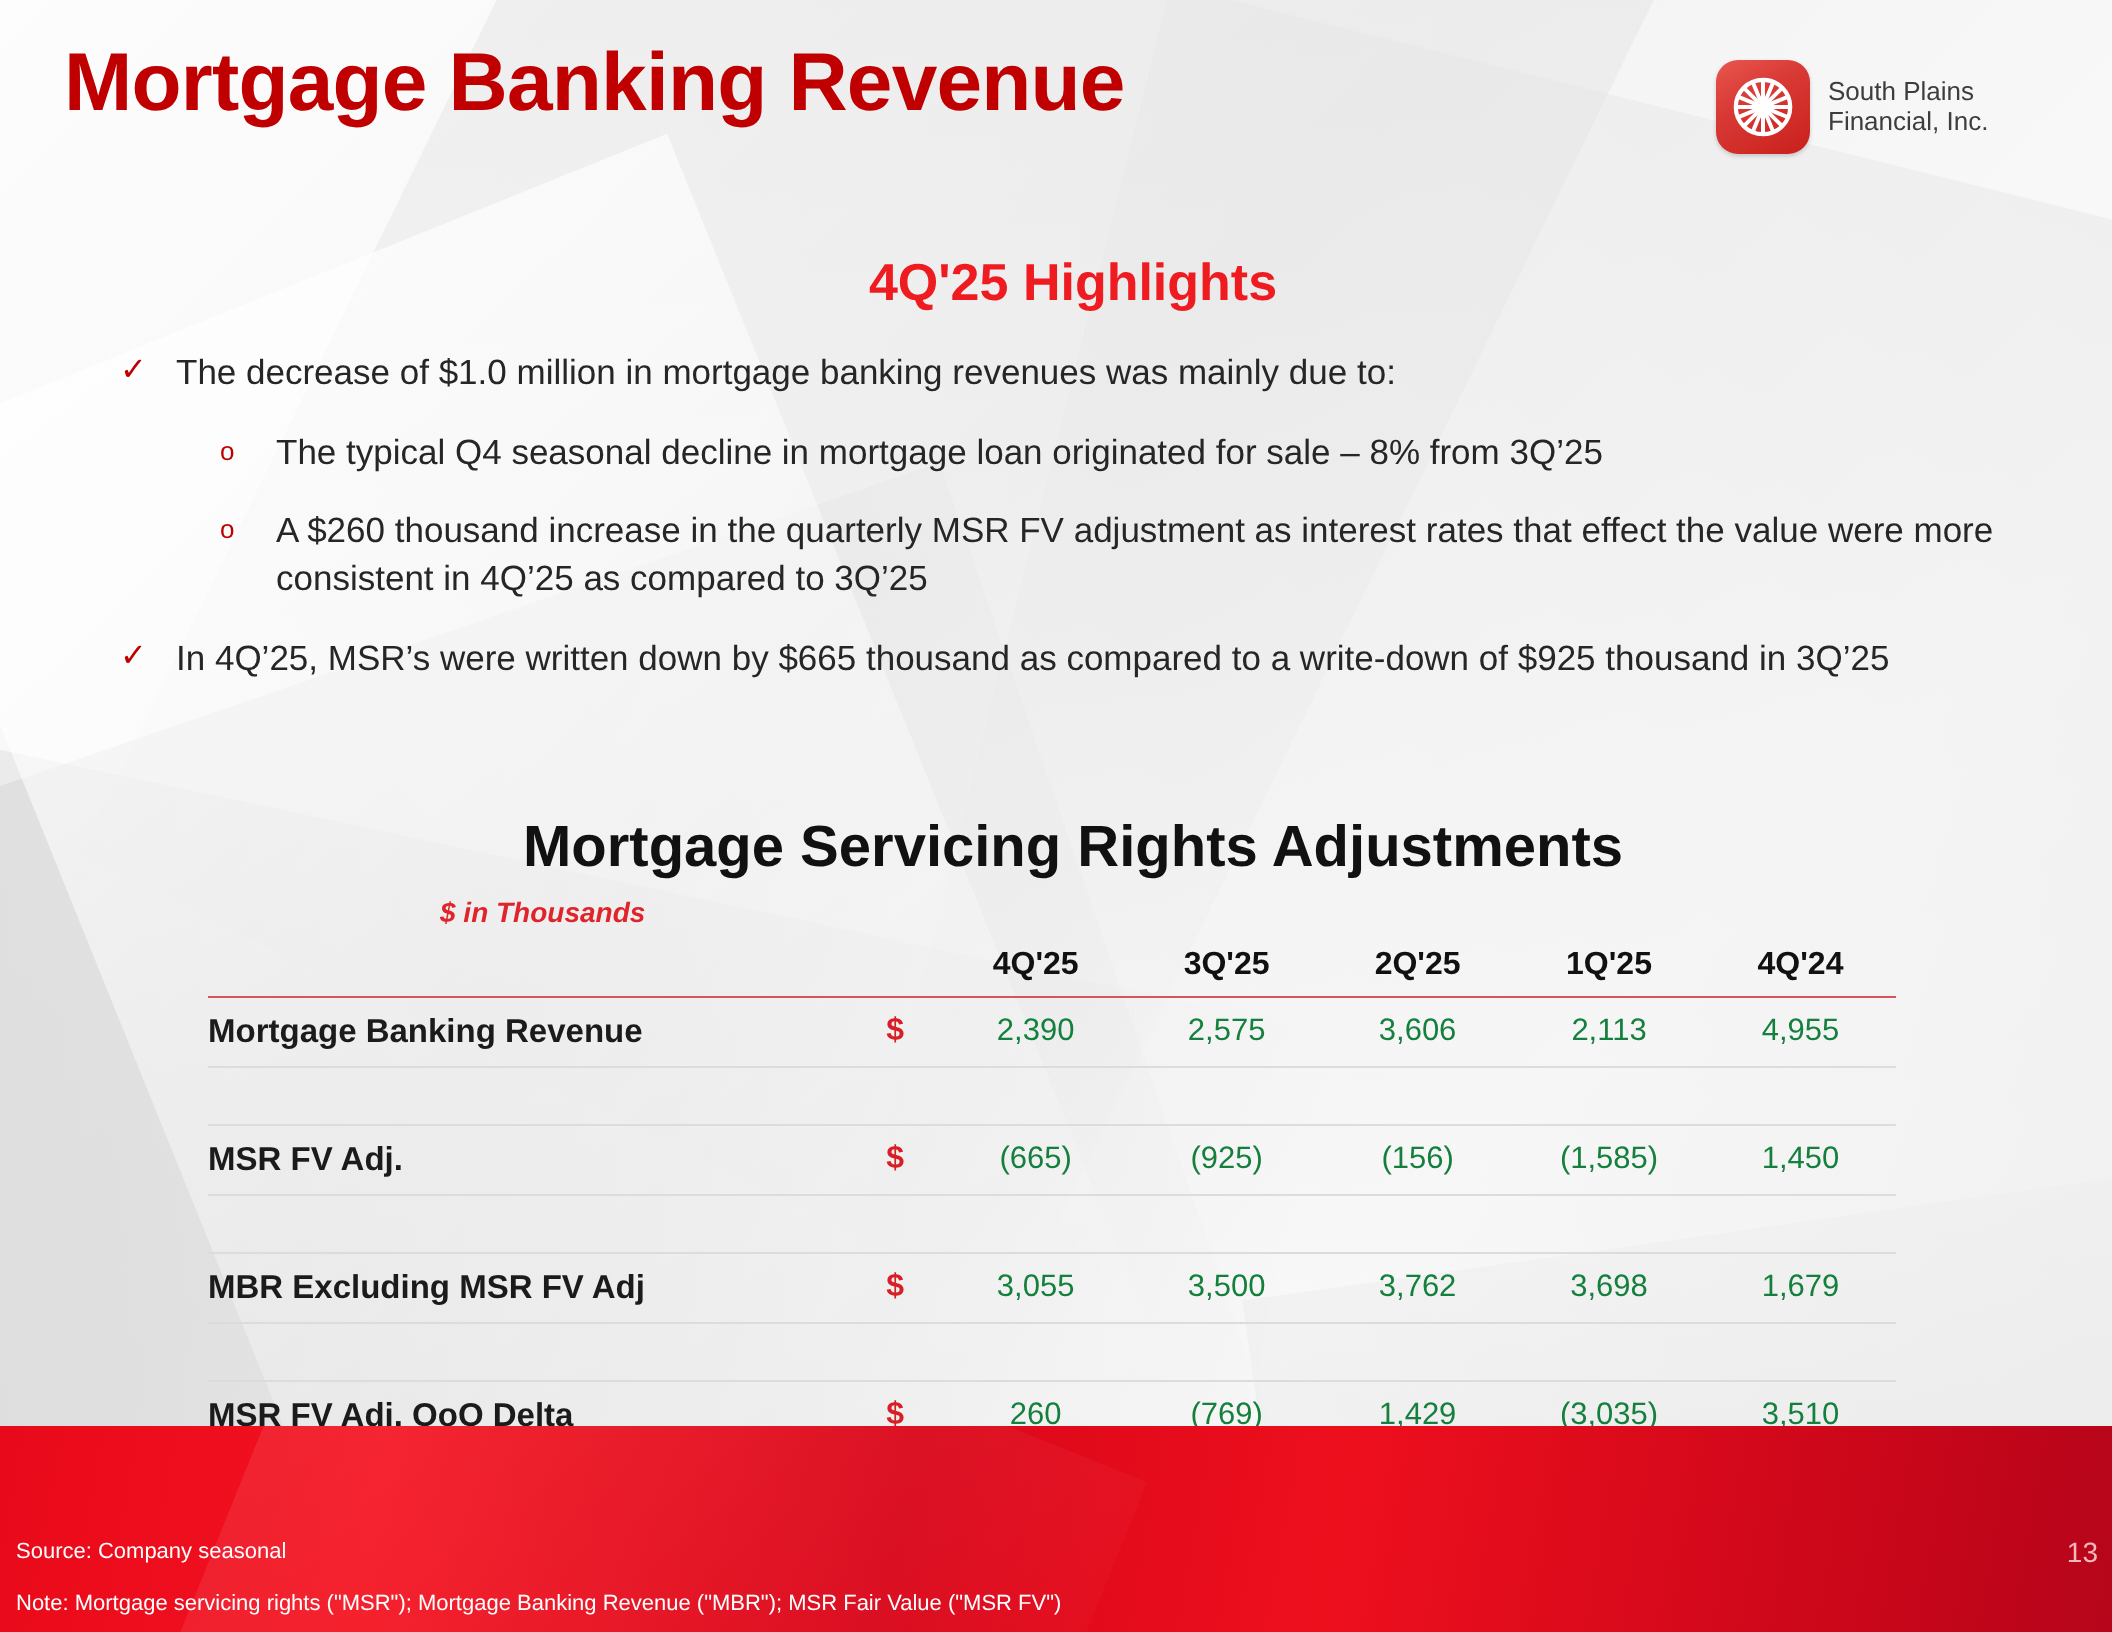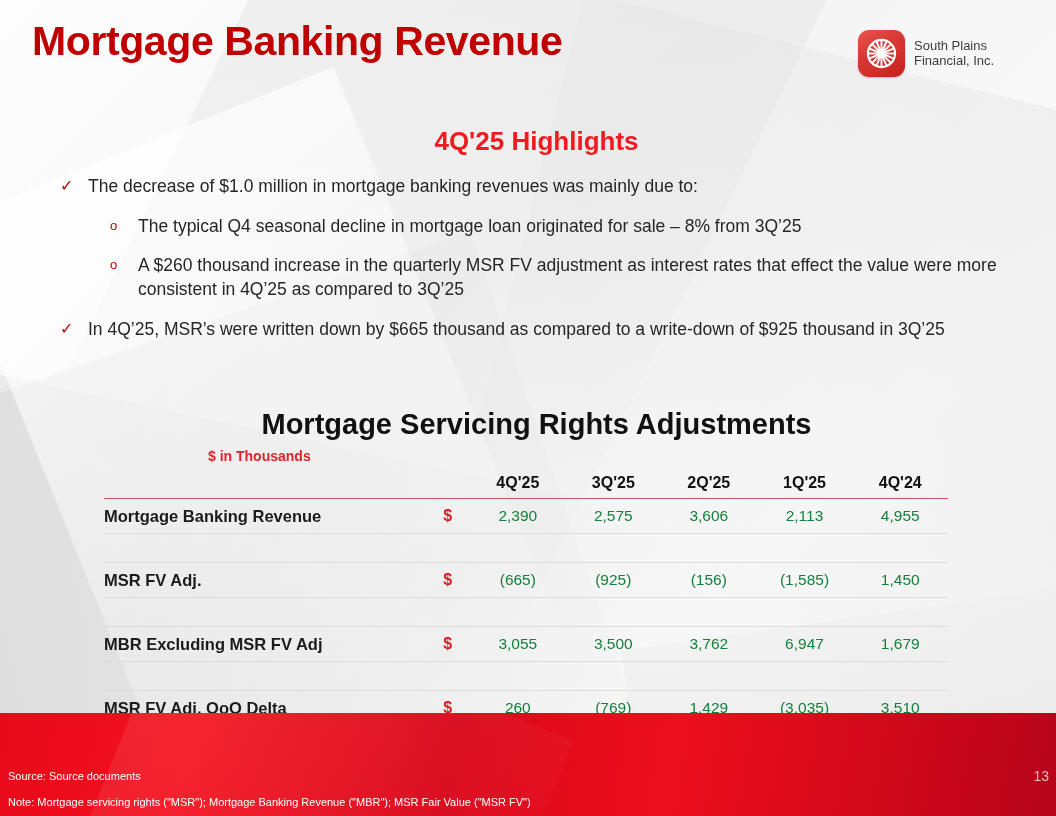--- a/index.html
+++ b/index.html
@@ -143,23 +143,24 @@
     position: absolute;
     left: 0; right: 0;
     top: 408px;
     text-align: center;
     font-size: 29px;
     font-weight: bold;
     color: #111111;
   }
   .tbl-units {
     position: absolute;
-    left: 208px;
+    left: 220px;
     top: 448px;
     font-size: 14px;
+    font-style: italic;
     font-weight: bold;
     color: #E0242B;
     text-align: right;
   }
 
   table.fin {
     position: absolute;
     left: 104px;
     top: 468px;
     width: 844px;
@@ -379,38 +380,38 @@
       <tr class="spacer">
           <td colspan="7"></td>
         </tr>
 
       <tr class="datarow">
         <td class="lbl">MBR Excluding MSR FV Adj</td>
         <td class="dol">$</td>
         <td class="num">3,055</td>
         <td class="num">3,500</td>
         <td class="num">3,762</td>
-        <td class="num">6,947</td>
+        <td class="num">3,698</td>
         <td class="num">1,679</td>
       </tr>
       <tr class="spacer">
           <td colspan="7"></td>
         </tr>
 
       <tr class="datarow">
         <td class="lbl">MSR FV Adj. QoQ Delta</td>
         <td class="dol">$</td>
         <td class="num">260</td>
         <td class="num">(769)</td>
         <td class="num">1,429</td>
         <td class="num">(3,035)</td>
         <td class="num">3,510</td>
       </tr>
     </tbody>
   </table>
 
   <div class="footer">
-    <div class="foot-src">Source: Source documents</div>
+    <div class="foot-src">Source: Company seasonal</div>
     <div class="foot-note">Note:  Mortgage servicing rights ("MSR"); Mortgage Banking Revenue ("MBR"); MSR Fair Value ("MSR FV")</div>
     <div class="page-num">13</div>
   </div>
 
 </div>
 
 </body></html>

